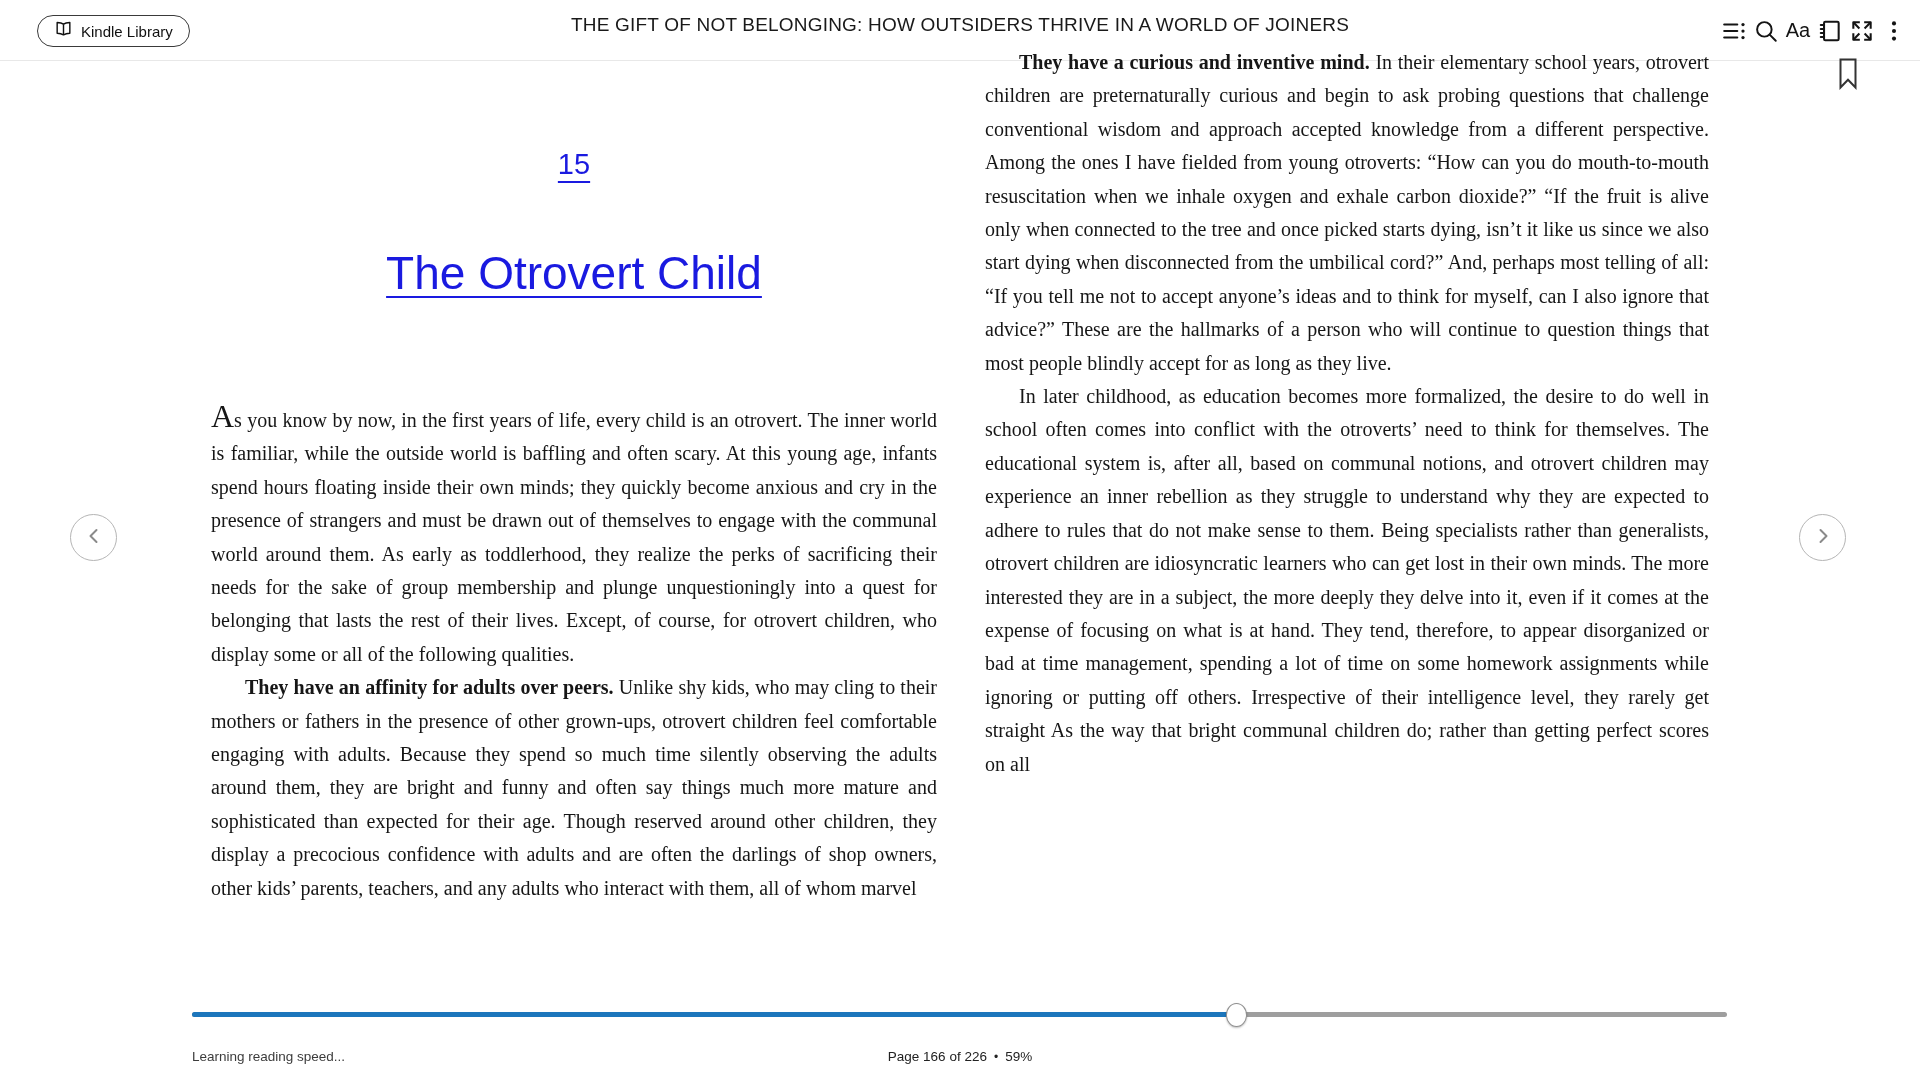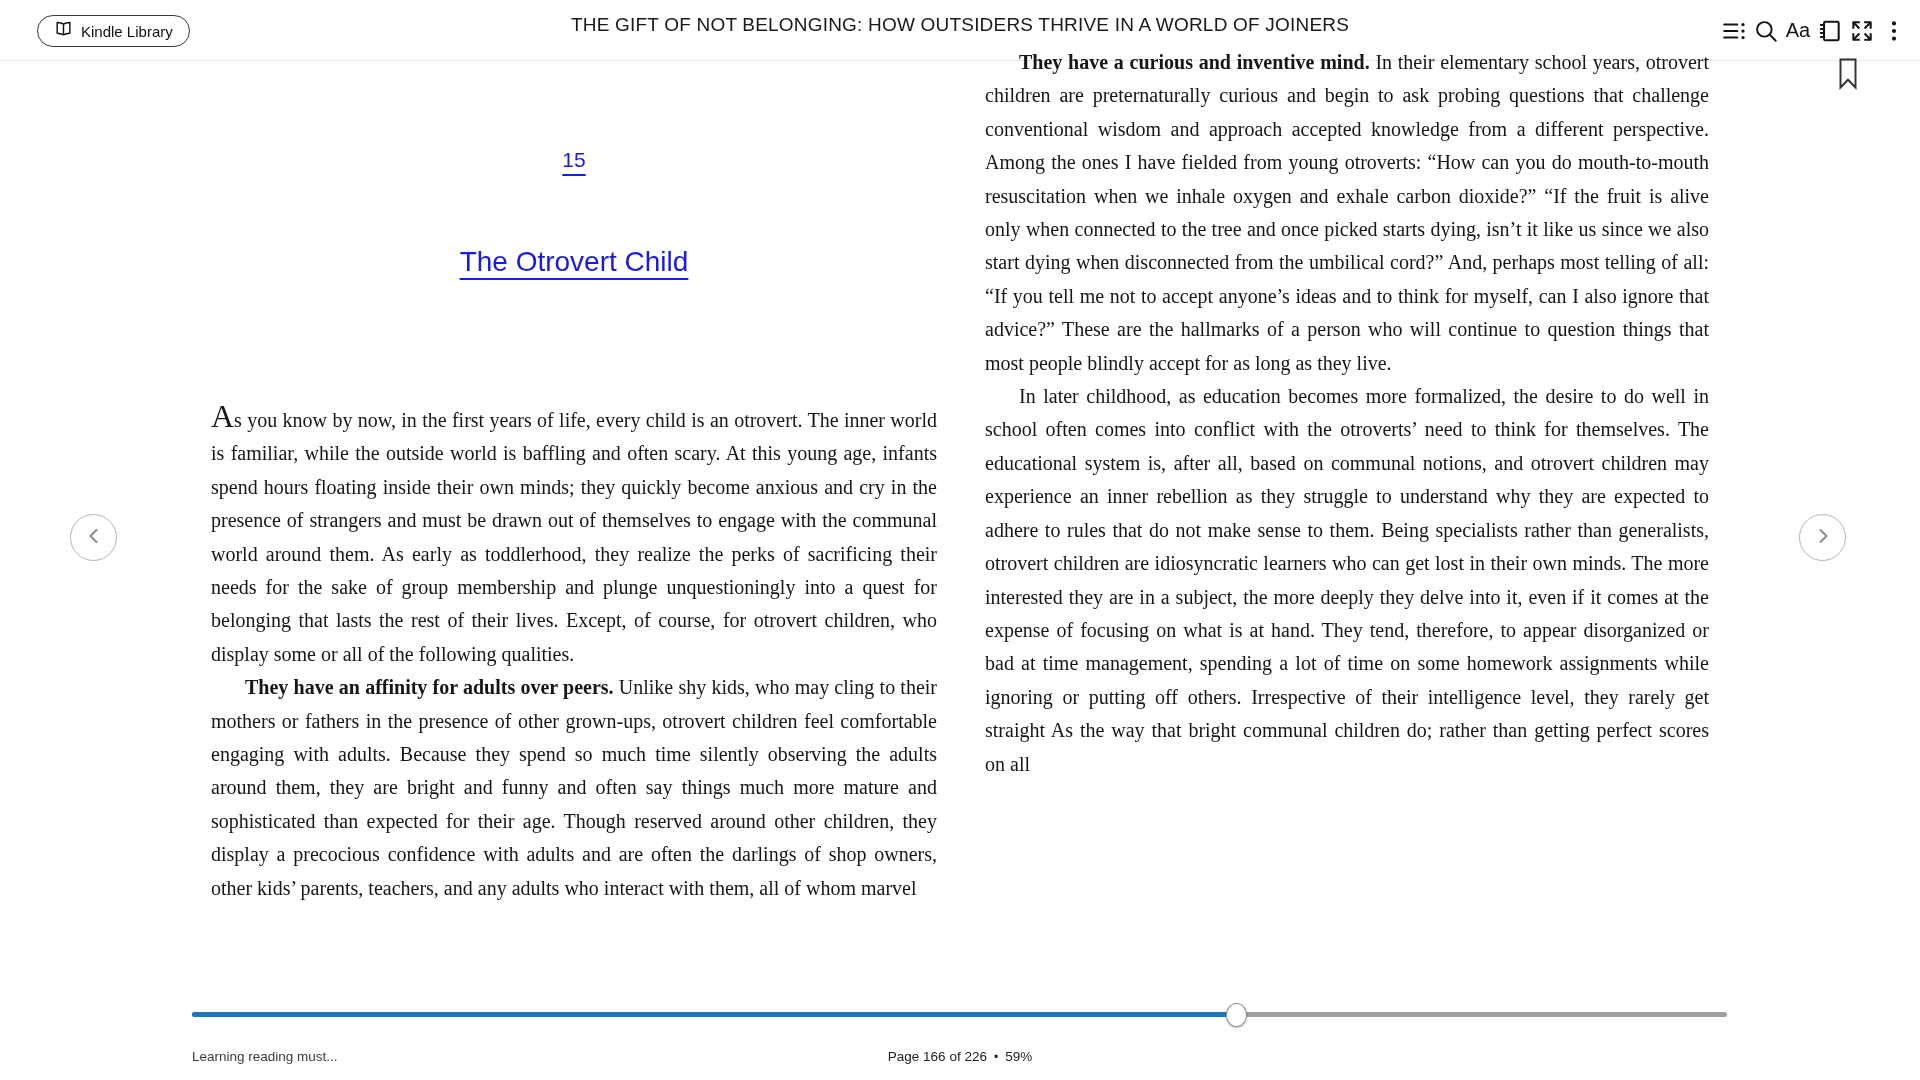--- a/index.html
+++ b/index.html
@@ -28,22 +28,22 @@
                   border:none; cursor:pointer; }
 
   
   .chapter-num { position:absolute; left:211px; width:726px; top:148px;
                  text-align:center; }
   .chapter-title { position:absolute; left:211px; width:726px; top:246px;
                    text-align:center; }
   .chapter-num a, .chapter-title a { color:#1a1ae0; text-decoration:underline;
                    text-decoration-thickness:2px; text-underline-offset:7px;
                    font-weight:500; cursor:pointer; }
-  .chapter-num a { font-size:21px; }
-  .chapter-title a { font-size:28px;margin-top:16px; }
+  .chapter-num a { font-size:29px; }
+  .chapter-title a { font-size:46px;margin-top:16px; }
 
   
   .body-col { position:absolute; font-family:"Liberation Serif", serif;
               font-size:20px; line-height:33.4px; color:#161616;
               text-align:justify; overflow:hidden; }
   .col-left  { left:211px; top:400px; width:726px; height:572px; }
   .col-right { left:985px; top:46px;  width:724px; height:940px; }
   .para.indent { text-indent:34px; }
   .para b { font-weight:bold; }
   .lead { font-size:32px; line-height:1; }
@@ -174,16 +174,16 @@
       <polyline points="6.5,3 12.5,9 6.5,15"></polyline>
     </svg>
   </span>
 </button>
 
 <div class="progress-track">
   <div class="progress-fill" style="width: 68%; background: rgb(28, 118, 188);"></div>
   <div class="progress-thumb" style="left: calc(68% - 10px);"></div>
 </div>
 
-<div class="footer-status">Learning reading must...</div>
+<div class="footer-status">Learning reading speed...</div>
 <div class="footer-page">
   <span>Page 166 of 226</span><span class="dot">•</span><span>59%</span>
 </div>
 
 </body></html>

